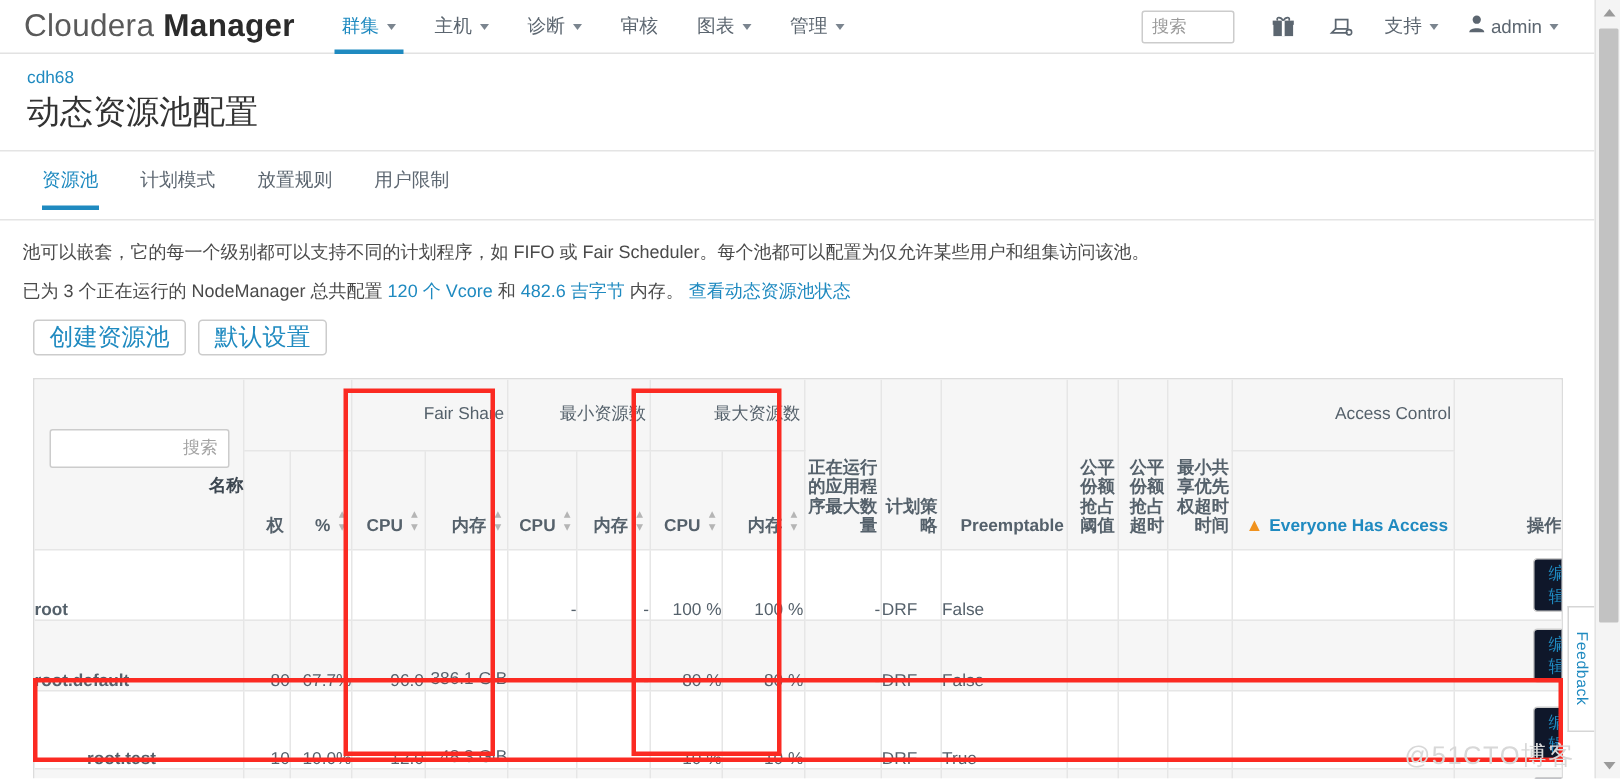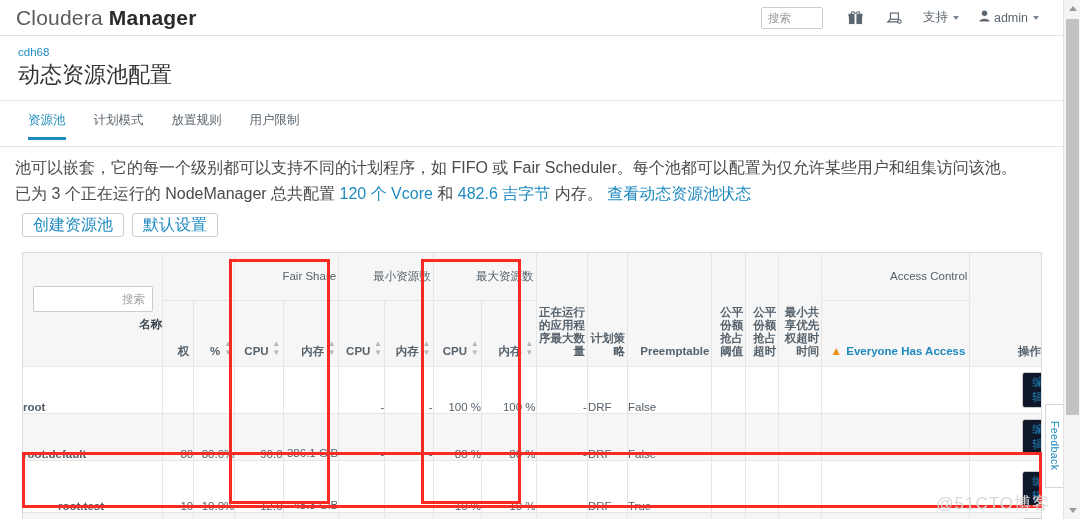--- a/index.html
+++ b/index.html
@@ -71,21 +71,21 @@
   }
   .tab:first-child { padding-left:10px; }
   .tab.active { color:#1f8ac0; }
   .tab.active:after {
     content:""; position:absolute; left:10px; right:14px; bottom:0; height:3px; background:#1f8ac0;
   }
   .tabsrule { position:absolute; left:0; top:146px; width:1063px; height:1px; background:#e4e4e4; }
 
   
   .desc { position:absolute; left:15px; top:160px; width:1040px; }
-  .desc p { margin:0 0 10px 0; font-size:16px; color:#4a4a4a; line-height:16px; }
+  .desc p { margin:0 0 10px 0; font-size:12px; color:#4a4a4a; line-height:16px; }
   .lnk { color:#1f8ac0; }
 
   
   .actions { position:absolute; left:22px; top:213px; display:flex; }
   .btn {
     height:24px; min-width:60px; padding:0 10px; border:1px solid #ccc; background:#fff;
     color:#1f8ac0; font-size:16px; border-radius:3px; margin-right:8px;
     display:flex; align-items:center; justify-content:center; white-space:nowrap;
   }
 
@@ -154,20 +154,45 @@
   }
 </style>
 </head>
 <body>
 
 <div class="page">
 
   <div class="topnav">
     <div class="brand"><span>Cloudera </span><b>Manager</b></div>
 
+    <div class="navitems">
+      <div class="navitem active">
+        <span>群集</span>
+        <span class="caret"></span>
+      </div>
+      <div class="navitem">
+        <span>主机</span>
+        <span class="caret"></span>
+      </div>
+      <div class="navitem">
+        <span>诊断</span>
+        <span class="caret"></span>
+      </div>
+      <div class="navitem">
+        <span>审核</span>
+      </div>
+      <div class="navitem">
+        <span>图表</span>
+        <span class="caret"></span>
+      </div>
+      <div class="navitem">
+        <span>管理</span>
+        <span class="caret"></span>
+      </div>
+    </div>
 
     <div class="nav-right">
       <div class="searchbox">搜索</div>
       <div class="hicon">
         <svg width="15" height="15" viewBox="0 0 16 16" aria-hidden="true">
           <rect x="1" y="6" width="14" height="9" fill="#5c6670"></rect>
           <rect x="0.5" y="4" width="15" height="3" fill="#5c6670"></rect>
           <rect x="7" y="4" width="2" height="11" fill="#ffffff"></rect>
           <path d="M4 4 C2.5 1.5 6 0.8 8 4" stroke="#5c6670" stroke-width="1.2" fill="none"></path>
           <path d="M12 4 C13.5 1.5 10 0.8 8 4" stroke="#5c6670" stroke-width="1.2" fill="none"></path>
@@ -309,21 +334,21 @@
               <span class="e2">
                   <i class="capsule"></i>
                 </span>
             </span>
           </td>
         </tr>
 
         <tr class="alt">
           <td class="name">root.default</td>
           <td class="num">80</td>
-          <td class="num">80.0%</td>
+          <td class="num">67.7%</td>
           <td class="num">96.0</td>
           <td class="num">
               <span class="wrapnum">386.1 GiB</span>
             </td>
           <td class="num">-</td>
           <td class="num">-</td>
           <td class="num">80 %</td>
           <td class="num">80 %</td>
           <td class="num">-</td>
           <td class="lft">DRF</td>

